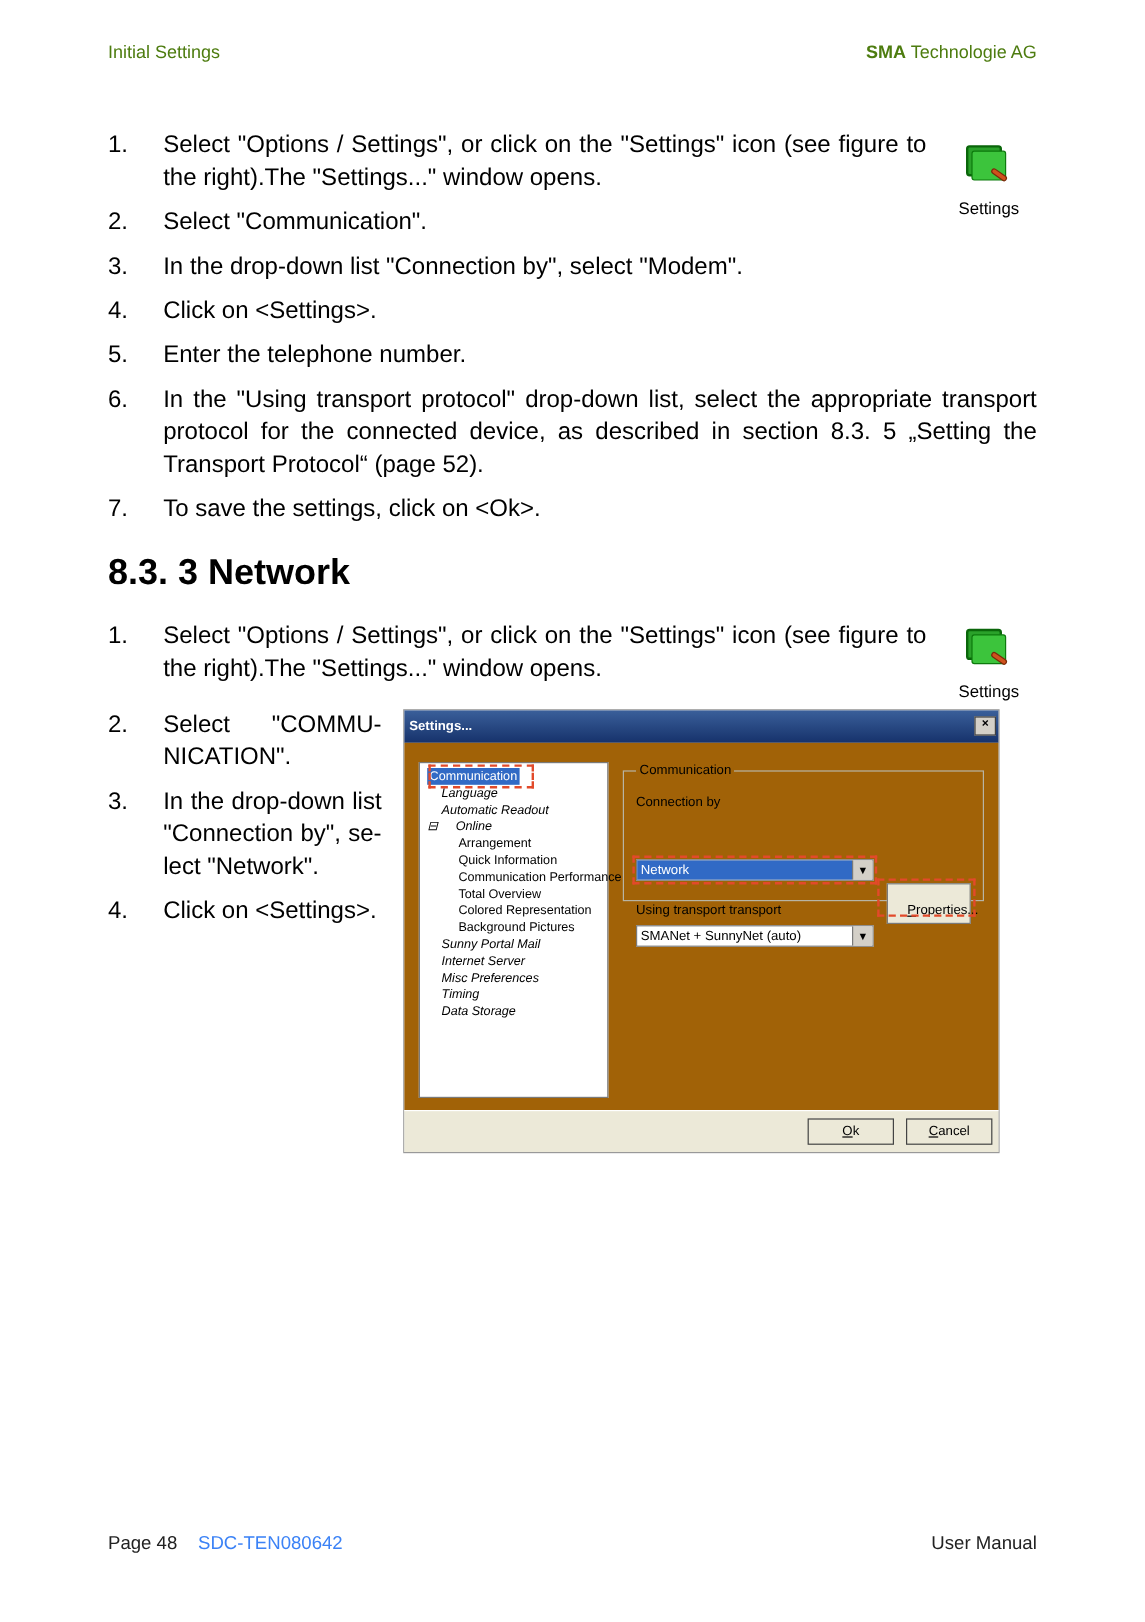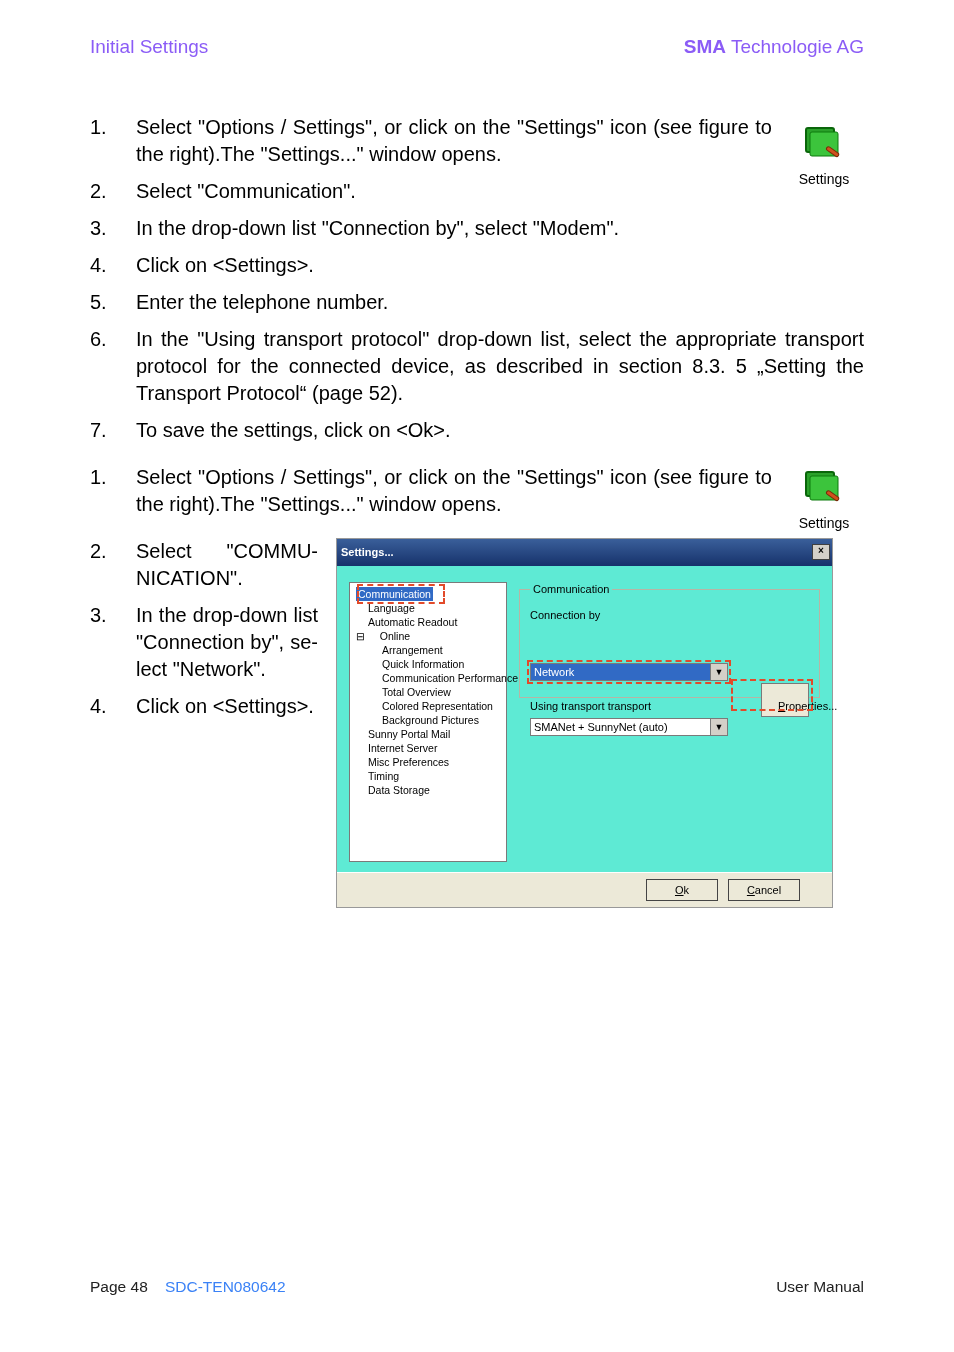--- a/index.html
+++ b/index.html
@@ -16,22 +16,22 @@
 }
 .page {
   padding: 34px 90px 0 90px;
   position: relative;
   height: 100%;
   box-sizing: border-box;
 }
 .header-row {
   display: flex;
   justify-content: space-between;
-  font-size: 19px;
-  color: #8b5cf6;
+  font-size: 15px;
+  color: #4d7c0f;
   margin-bottom: 54px;
 }
 .header-right b { font-weight: 700; }
 h2 {
   font-size: 30px;
   font-weight: 600;
   margin: 0 0 18px 0;
 }
 ol.steps {
   list-style: none;
@@ -89,21 +89,21 @@
   font-size: 11px;
 }
 .titlebar .closebtn {
   width: 16px; height: 14px;
   background: #d4d0c8;
   border: 1px solid #404040;
   color: #000; font-weight: 700;
   font-size: 10px; line-height: 12px; text-align: center;
 }
 .dlg-body {
-  background: #5eead4;
+  background: #a16207;
   padding: 16px 12px 0 12px;
   display: flex;
   gap: 12px;
   min-height: 290px;
 }
 .dlg-tree {
   width: 158px;
   background: #fff;
   border: 1px solid #7a7a7a;
   height: 280px;
@@ -119,21 +119,21 @@
   display: inline-block;
   padding: 0 2px;
 }
 .dlg-tree .dash-box {
   position: absolute;
   border: 2px dashed #e24a2a;
   left: 7px; top: 1px; width: 84px; height: 16px;
   pointer-events: none;
 }
 .dlg-tree .lvl0 { padding-left: 0; }
-.dlg-tree .lvl1 { padding-left: 12px; }
+.dlg-tree .lvl1 { padding-left: 12px; font-style: italic; }
 .dlg-tree .lvl2 { padding-left: 26px; }
 .dlg-right {
   flex: 1;
   position: relative;
 }
 fieldset.group {
   border: 1px solid #b8b4a4;
   margin: 0;
   padding: 10px 10px 14px 10px;
   height: 116px;
@@ -163,42 +163,42 @@
 }
 .dash-combo {
   position: absolute;
   border: 2px dashed #e24a2a;
   pointer-events: none;
   left: -4px; top: -4px; right: -4px; bottom: -4px;
 }
 .btn-props {
   border: 1px solid #7a7a7a;
   background: #ece9d8;
-  height: 20px; width: 48px;
+  height: 20px; width: 70px;
   font-size: 11px;
   position: absolute;
   right: 0; top: 20px;
   padding: 16px;
 }
 .dash-props {
   position: absolute;
   border: 2px dashed #e24a2a;
   right: -4px; top: 16px; width: 78px; height: 28px;
   pointer-events: none;
 }
 .combo-row { display:flex; align-items:center; gap:8px; position:relative;margin-top:40px; }
 .dlg-footer {
   background: #ece9d8;
   border-top: 1px solid #fff;
   height: 34px;
   display: flex;
   justify-content: flex-end;
   align-items: center;
   gap: 10px;
-  padding: 0 32px;
+  padding: 0 5px;
 }
 .dlg-footer button {
   border: 1px solid #444;
   background: #ece9d8;
   width: 72px; height: 22px;
   font-size: 11px;
 }
 .page-footer {
   position: absolute;
   left: 90px; right: 90px; bottom: 54px;
@@ -263,20 +263,21 @@
       <li>
           <span class="num">7.</span>
           <span class="txt">To save the settings, click on &lt;Ok&gt;.</span>
         </li>
     </ol>
   </div>
 
   <div style="clear:both"></div>
 
   <div>
+    <h2>8.3. 3 Network</h2>
 
     <div class="float-right-icon" style="margin-top:-2px">
       <div class="icon-box">
         <svg width="48" height="48" viewBox="0 0 48 48">
           <rect x="6" y="10" width="28" height="24" rx="2" fill="#2aa12a" stroke="#0a660a" stroke-width="2"></rect>
           <rect x="10" y="14" width="28" height="24" rx="2" fill="#3cc43c" stroke="#0d7a0d" stroke-width="1"></rect>
           <rect x="28" y="28" width="14" height="4" rx="2" transform="rotate(35 28 28)" fill="#d0521d" stroke="#7a2a0a"></rect>
         </svg>
       </div>
       <div>Settings</div>

